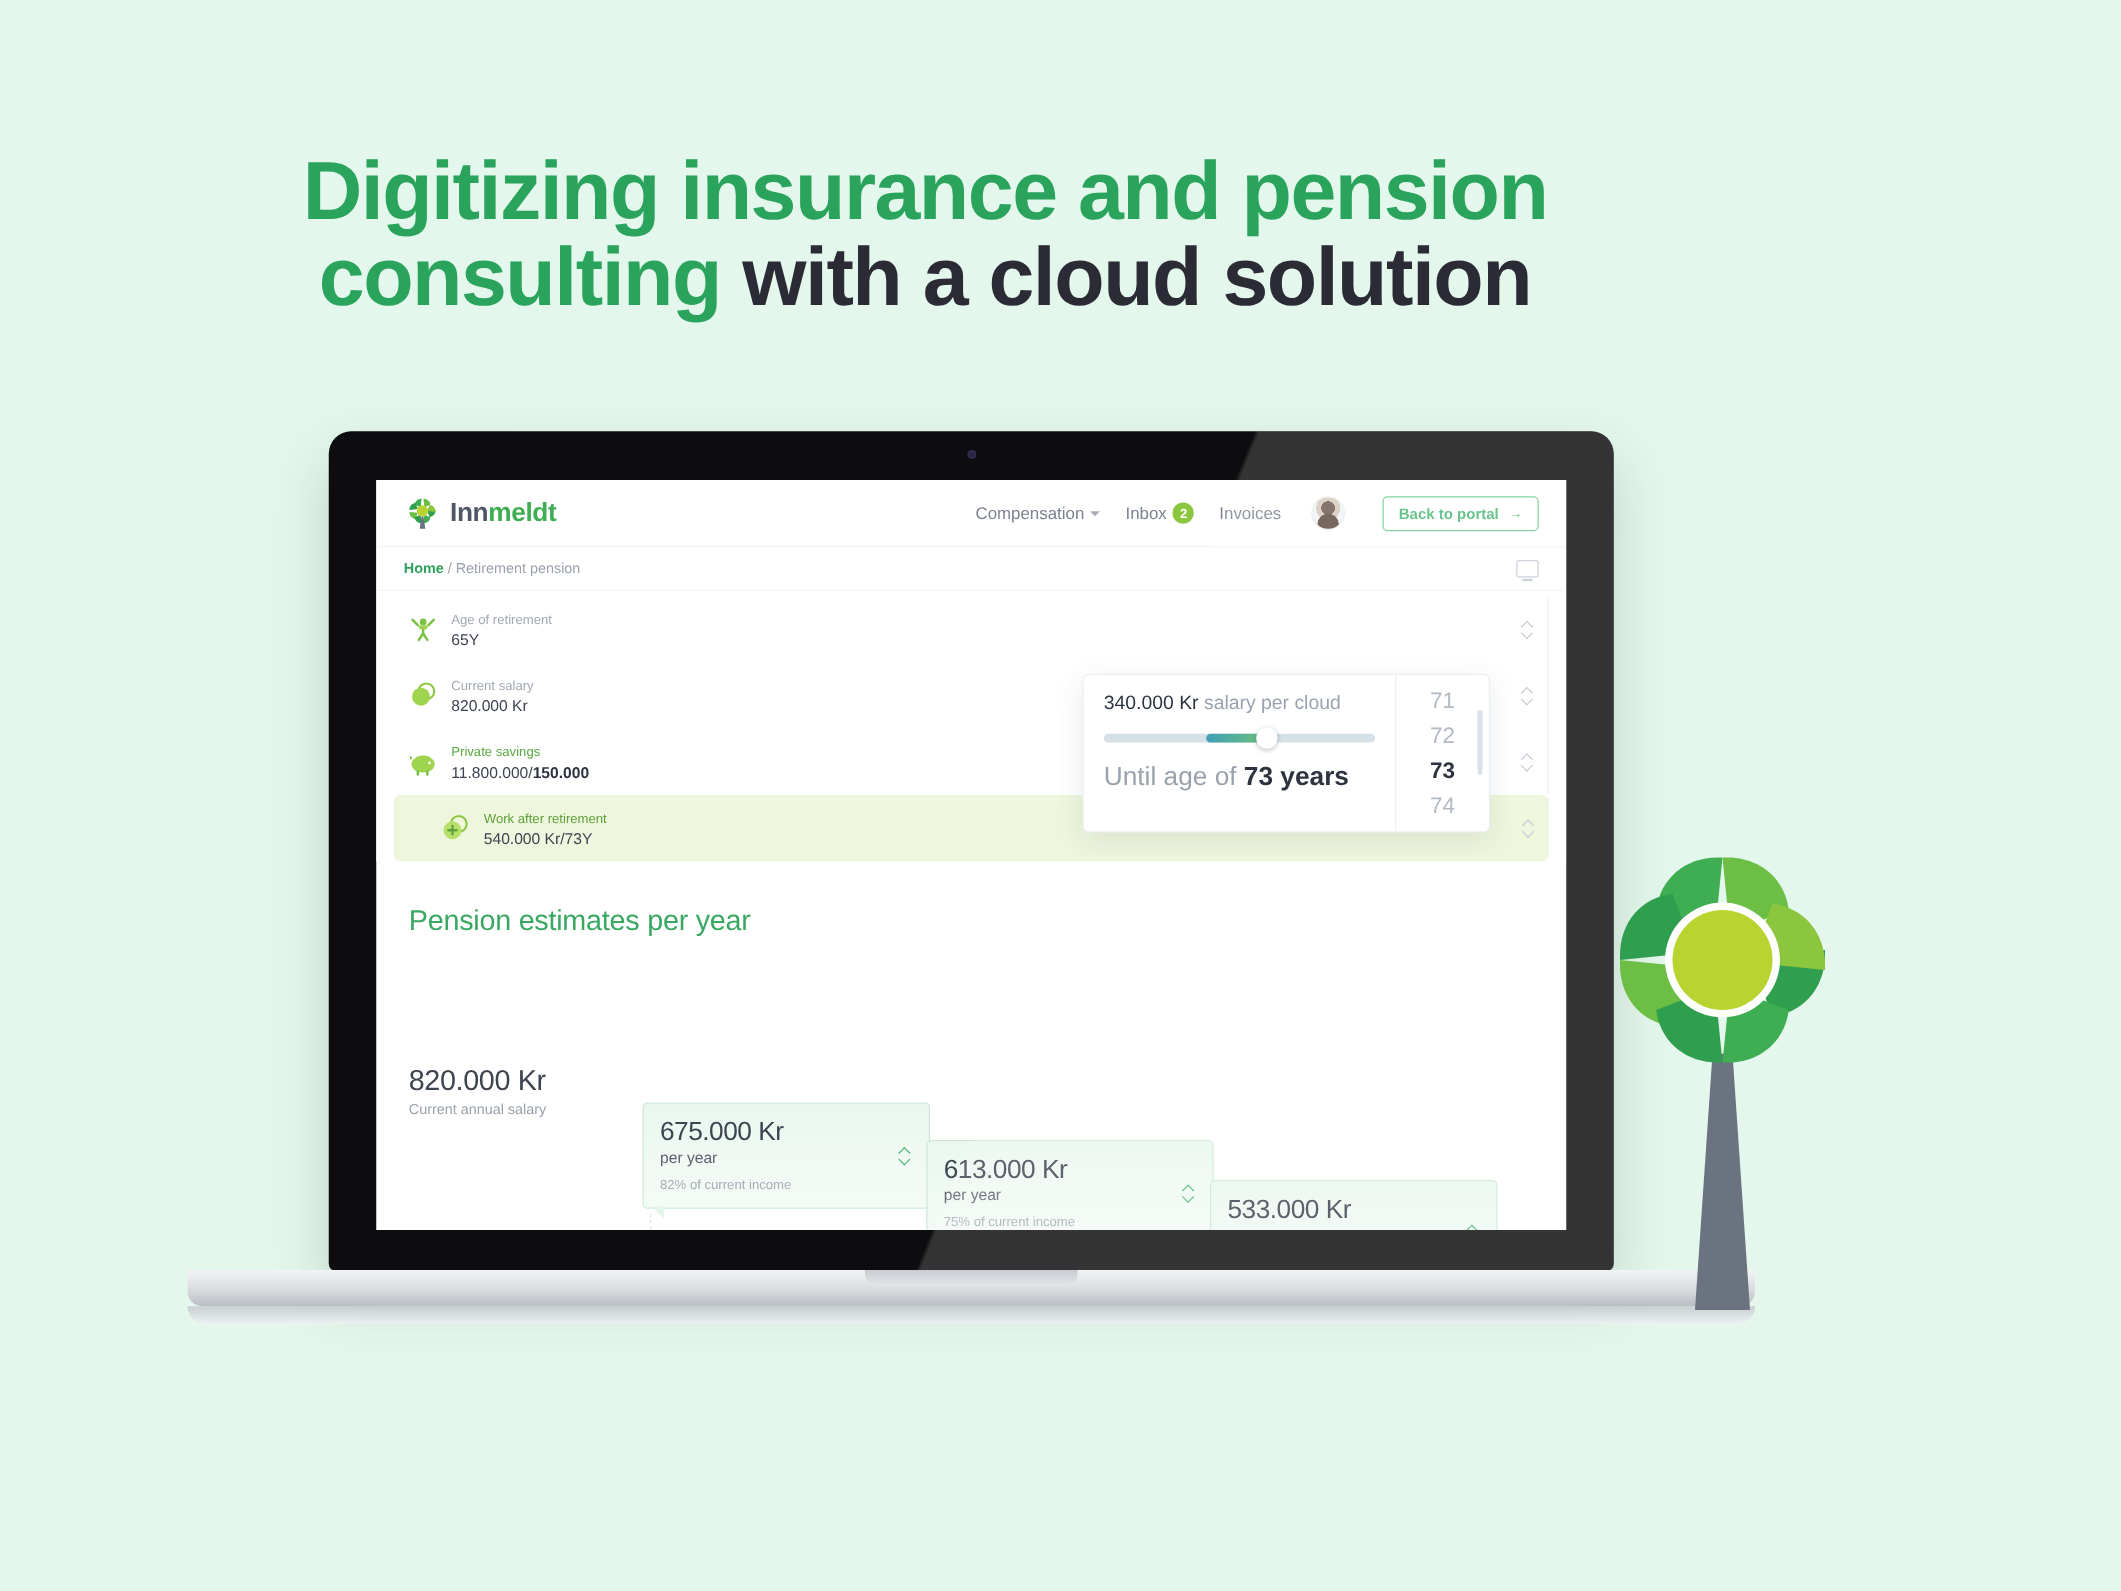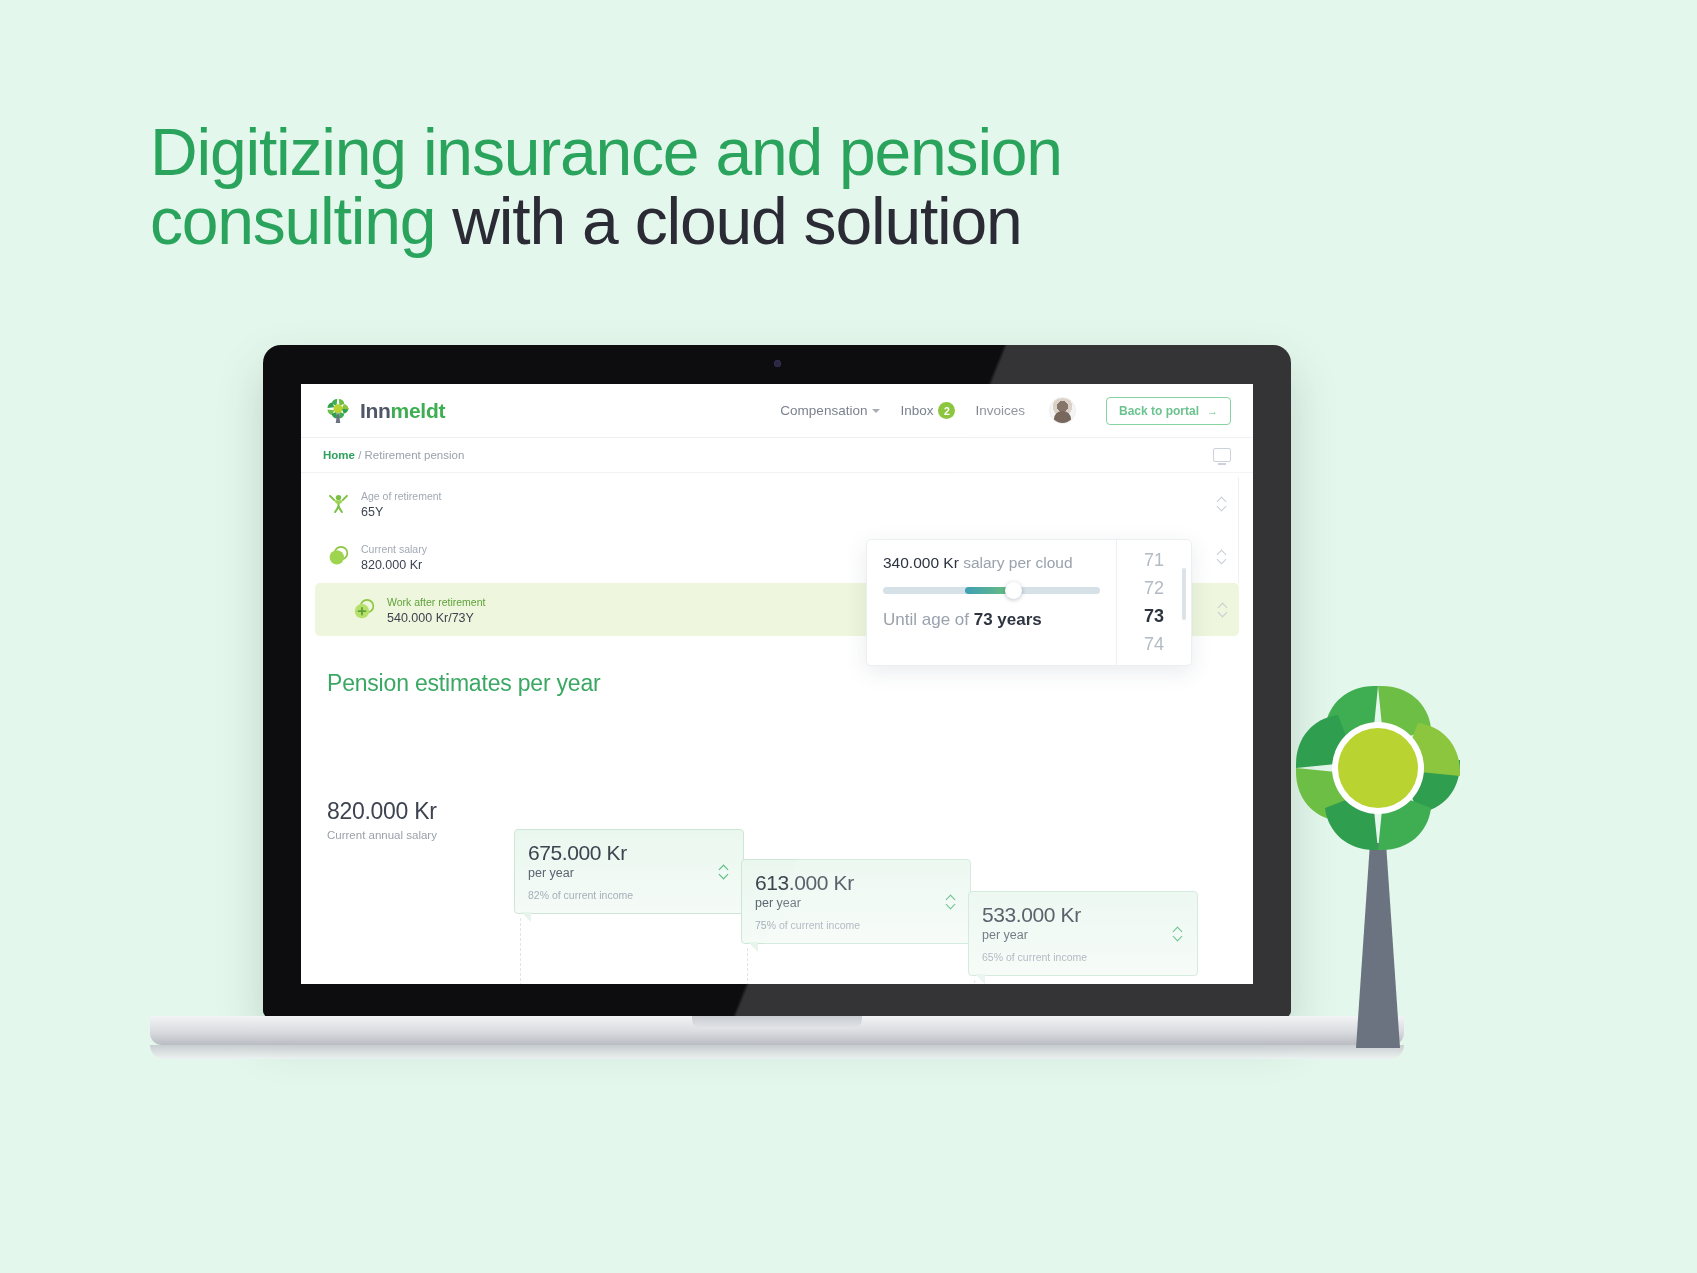--- a/index.html
+++ b/index.html
@@ -7,22 +7,22 @@
     width:1697px;height:1273px;
     background:#e4f7ec;
     font-family:"Liberation Sans",sans-serif;
     overflow:hidden;
     position:relative;
   }
 
   
   .headline{
     position:absolute;left:150px;top:118px;width:1180px;
-    font-size:66px;line-height:1.04;font-weight:400;
-    letter-spacing:-1.2px;color:#2b2b35;
+    font-size:66px;line-height:1.04;font-weight:700;
+    letter-spacing:-1.2px;color:#2b2b35;text-align:center;
   }
   .headline .g{color:#2aa35c;}
 
   
   .laptop{position:absolute;left:263px;top:345px;width:1028px;height:700px;}
   .screen-shell{
     position:absolute;left:0;top:0;width:1028px;height:672px;
     background:#0d0d0f;border-radius:18px 18px 6px 6px;
     box-shadow:0 22px 48px rgba(30,60,45,.18);
     overflow:hidden;
@@ -125,21 +125,21 @@
     background:#fff;border:1px solid #eceff2;border-radius:5px;
     box-shadow:0 6px 22px rgba(35,60,80,.10);
     display:flex;z-index:6;height:auto;
   }
   .pop-left{flex:1;padding:14px 16px 14px 16px;}
   .pop-title{font-size:15.5px;color:#9aa2ad;line-height:1.2;}
   .pop-title b{color:#2d3440;font-weight:400;}
   .slider{margin:14px 0 16px 0;height:7px;border-radius:4px;background:#d5e0e7;position:relative;}
   .slider .fill{position:absolute;left:38%;top:0;height:7px;width:22%;border-radius:4px;background:linear-gradient(90deg,#3f9fb5,#6cc07a);}
   .slider .knob{position:absolute;left:60%;top:-5px;width:17px;height:17px;margin-left:-8px;border-radius:50%;background:#fff;box-shadow:0 1px 4px rgba(40,60,80,.32);}
-  .pop-sub{font-size:17px;color:#9aa2ad;}
+  .pop-sub{font-size:21px;color:#9aa2ad;}
   .pop-sub b{color:#2d3440;font-weight:700;}
   .pop-right{
     width:74px;border-left:1px solid #eef1f3;padding:10px 0;
     display:flex;flex-direction:column;align-items:center;gap:7px;position:relative;
   }
   .yr{font-size:18px;color:#b3bac3;}
   .yr.sel{color:#2d3440;font-weight:700;}
   .scrollbar{position:absolute;right:5px;top:28px;width:4px;height:52px;border-radius:2px;background:#dbe2e8;}
 
   
@@ -270,20 +270,38 @@
           <span class="stat-txt">
             <span class="stat-label">Current salary</span>
             <span class="stat-val" style="display:block">820.000 Kr</span>
           </span>
           <span class="spin">
               <i></i>
               <i class="dn"></i>
             </span>
         </div>
 
+        <div class="stat">
+          <span class="stat-ico">
+            <svg width="27" height="27" viewBox="0 0 32 32">
+              <path d="M8 13c3-4 13-4 16 0 2 1 3 3 3 5 0 5-5 8-11 8S5 23 5 18c0-2 1-4 3-5z" fill="#9fd44f"></path>
+              <circle cx="22" cy="17" r="1.3" fill="#fff"></circle>
+              <path d="M6 12l-3-2 1 4z" fill="#7ac143"></path>
+              <path d="M11 25l0 3M20 25l0 3" stroke="#7ac143" stroke-width="2.4" stroke-linecap="round"></path>
+            </svg>
+          </span>
+          <span class="stat-txt">
+            <span class="stat-label" style="color:#5aa83f">Private savings</span>
+            <span class="stat-val" style="display:block"><span>11.800.000/</span><b>150.000</b></span>
+          </span>
+          <span class="spin">
+              <i></i>
+              <i class="dn"></i>
+            </span>
+        </div>
 
 
         <div class="stat active">
           <span class="stat-ico">
             <svg width="27" height="27" viewBox="0 0 32 32">
               <circle cx="19" cy="12" r="7.5" fill="none" stroke="#8cc63f" stroke-width="2"></circle>
               <circle cx="13" cy="18" r="8.5" fill="#b6e06a"></circle>
               <path d="M13 14v8M9 18h8" stroke="#5fa23b" stroke-width="2.2" stroke-linecap="round"></path>
             </svg>
           </span>

